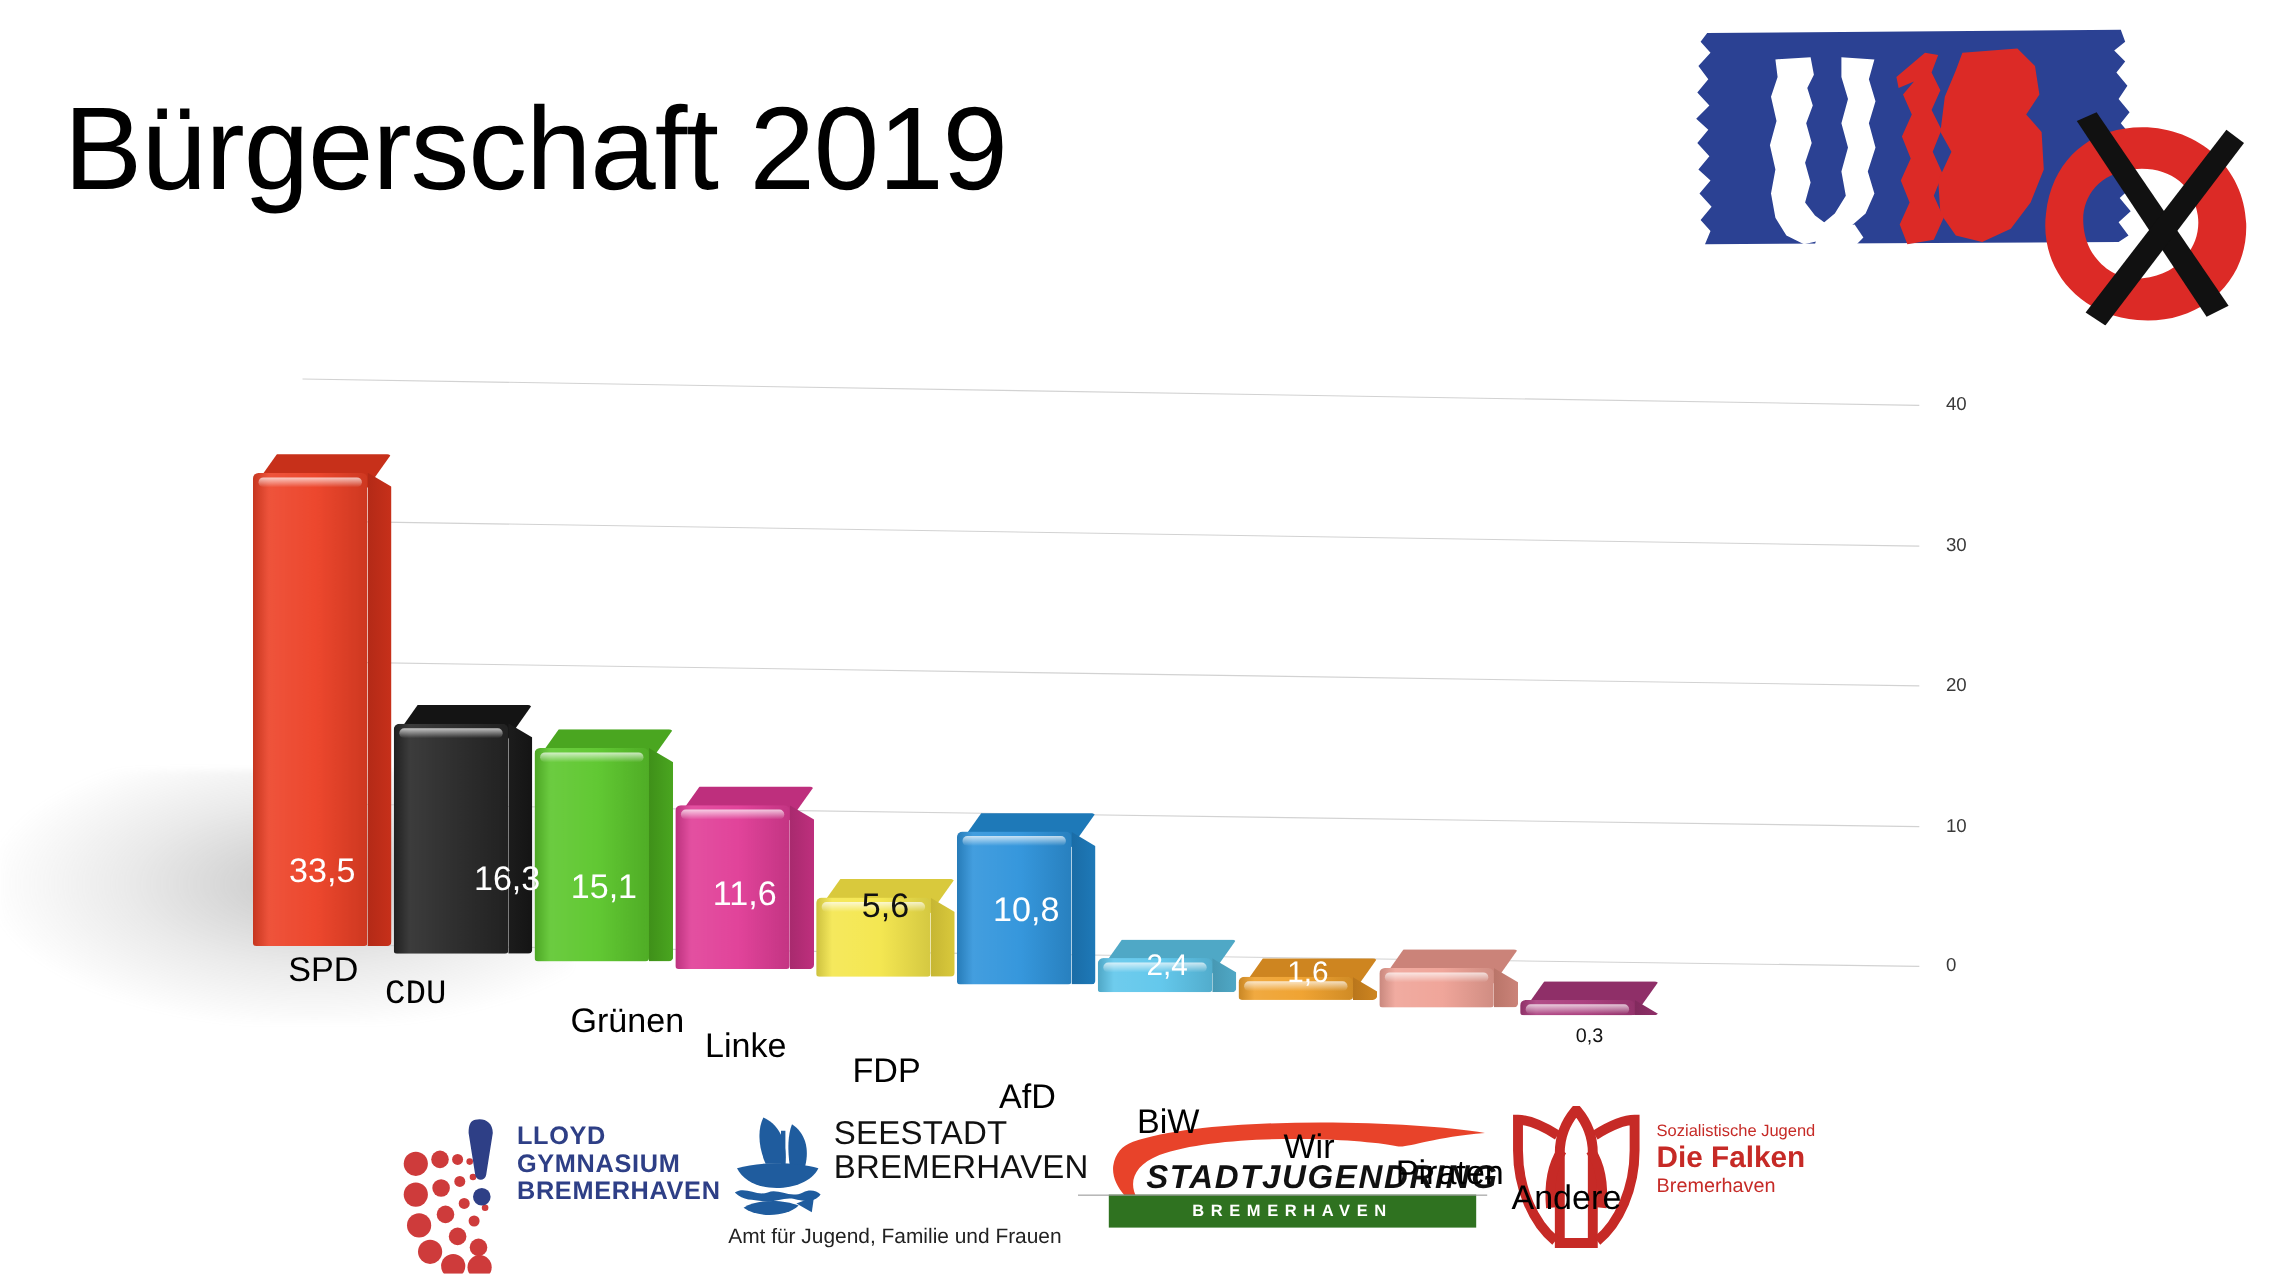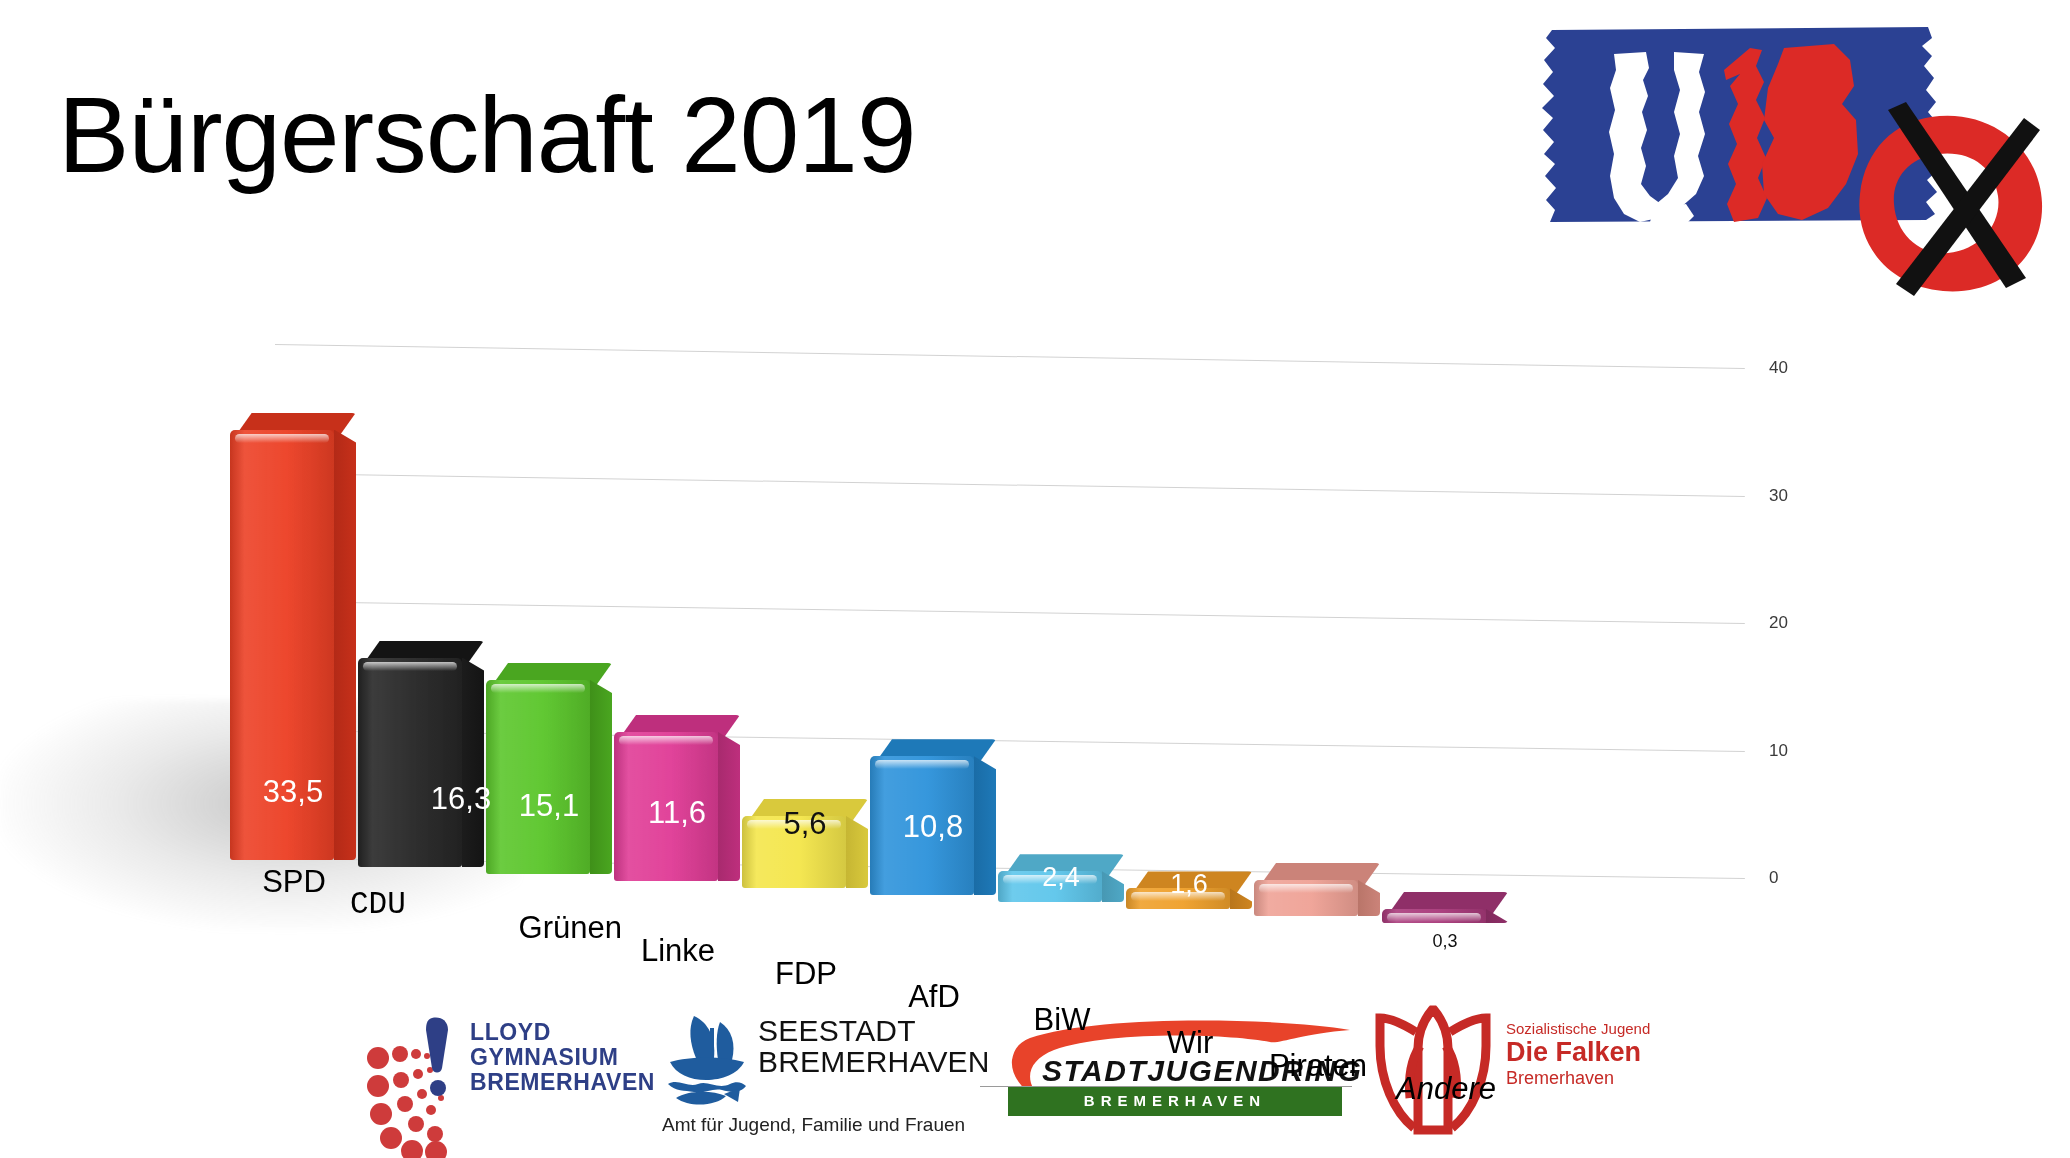--- a/index.html
+++ b/index.html
@@ -119,21 +119,21 @@
       <div class="tick-label" style="left: 1769px; top: 568px;">0</div>
     </div>
   <div id="bars-layer">
       <div class="bar" style="left: 1382px; top: 609px; width: 104px; height: 14px; z-index: 101;">
         <div class="top" style="top: -17px; height: 31px; width: 126px; background: rgb(143, 47, 104); clip-path: polygon(0% 100%, 17.4603% 0%, 100% 0%, 82.5397% 100%); border-radius: 4px;"></div>
         <div class="side" style="left: 104px; width: 22px; height: 14px; background: linear-gradient(to right, rgb(129, 42, 93), rgb(143, 47, 104)); clip-path: polygon(0% 0%, 100% 92.8571%, 100% 100%, 0% 100%);"></div>
         <div class="front" style="background: linear-gradient(to right, rgba(0, 0, 0, 0.16) 0%, rgba(255, 255, 255, 0.1) 14%, rgba(255, 255, 255, 0.04) 55%, rgba(0, 0, 0, 0.13) 100%), rgb(169, 58, 123);"></div>
         <div class="gloss"></div>
       </div>
       <div class="bar-value" style="color: rgb(17, 17, 17); width: 126px; left: 1382px; top: 631px; font-size: 18px; z-index: 301;">0,3</div>
-      <div class="bar-label" style="left: 1374px; top: 771px; width: 144px; text-align: center; z-index: 401; font-style: italic;">Andere</div>
+      <div class="bar-label" style="left: 1374px; top: 771px; width: 144px; text-align: left; z-index: 401;">Andere</div>
       <div class="bar" style="left: 1254px; top: 580.02px; width: 104px; height: 35.98px; z-index: 102;">
         <div class="top" style="top: -17px; height: 31px; width: 126px; background: rgb(203, 131, 121); clip-path: polygon(0% 100%, 17.4603% 0%, 100% 0%, 82.5397% 100%); border-radius: 4px;"></div>
         <div class="side" style="left: 104px; width: 22px; height: 35.98px; background: linear-gradient(to right, rgb(185, 117, 105), rgb(203, 131, 121)); clip-path: polygon(0% 0%, 100% 36.1312%, 100% 100%, 0% 100%);"></div>
         <div class="front" style="background: linear-gradient(to right, rgba(0, 0, 0, 0.16) 0%, rgba(255, 255, 255, 0.1) 14%, rgba(255, 255, 255, 0.04) 55%, rgba(0, 0, 0, 0.13) 100%), rgb(239, 162, 150);"></div>
         <div class="gloss"></div>
       </div>
       <div class="bar-value" style="color: rgb(255, 255, 255); width: 126px; left: 1254px; top: 576px; font-size: 27px; z-index: 302; margin-top: 45px;">2,8</div>
       <div class="bar-label" style="left: 1246px; top: 748px; width: 144px; text-align: center; z-index: 402;">Piraten</div>
       <div class="bar" style="left: 1126px; top: 588.44px; width: 104px; height: 20.56px; z-index: 103;">
         <div class="top" style="top: -17px; height: 31px; width: 126px; background: rgb(206, 133, 32); clip-path: polygon(0% 100%, 17.4603% 0%, 100% 0%, 82.5397% 100%); border-radius: 4px;"></div>

